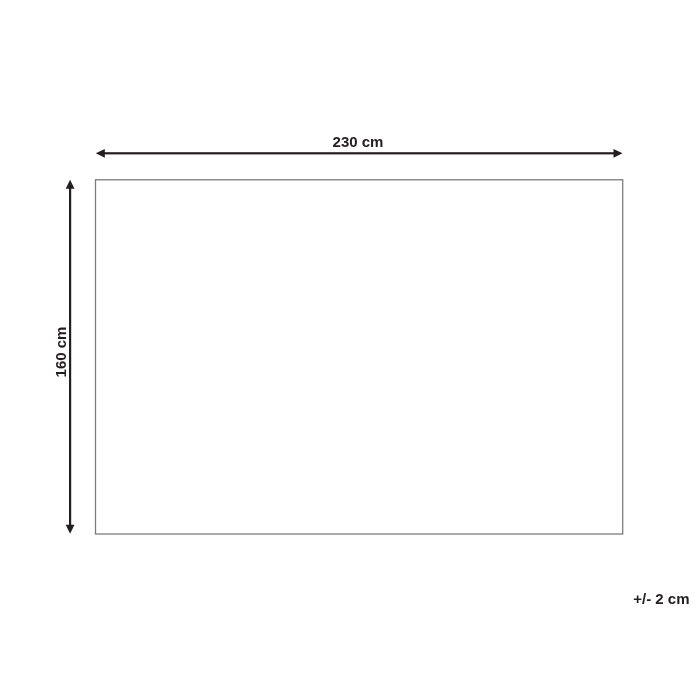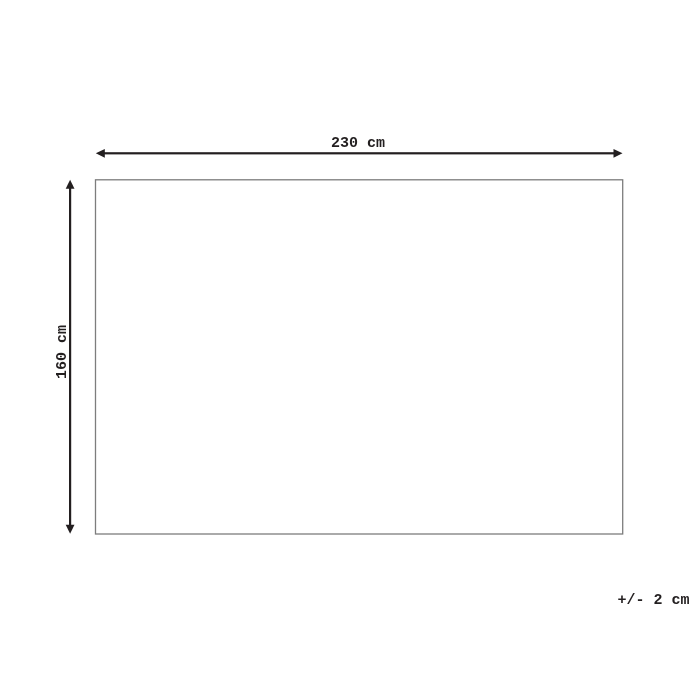--- a/index.html
+++ b/index.html
@@ -1,16 +1,16 @@
 <!DOCTYPE html>
 <html><head>
 <meta charset="utf-8">
 <style>
 html,body{margin:0;padding:0;width:700px;height:700px;background:#ffffff;font-family:"Liberation Sans",sans-serif;}
-.wrap{position:relative;width:700px;height:700px;overflow:hidden;font-family:Liberation Mono, monospace;}
+.wrap{position:relative;width:700px;height:700px;overflow:hidden;}
 svg{position:absolute;left:0;top:0;}
 </style>
 </head>
 <body>
 <div class="wrap">
 <svg width="700" height="700" viewBox="0 0 700 700">
 
   <rect x="95.5" y="179.8" width="527.2" height="354.2" fill="#ffffff" stroke="#7d7d7d" stroke-width="1.3"></rect>
 
   <g fill="#231f20" stroke="none">

